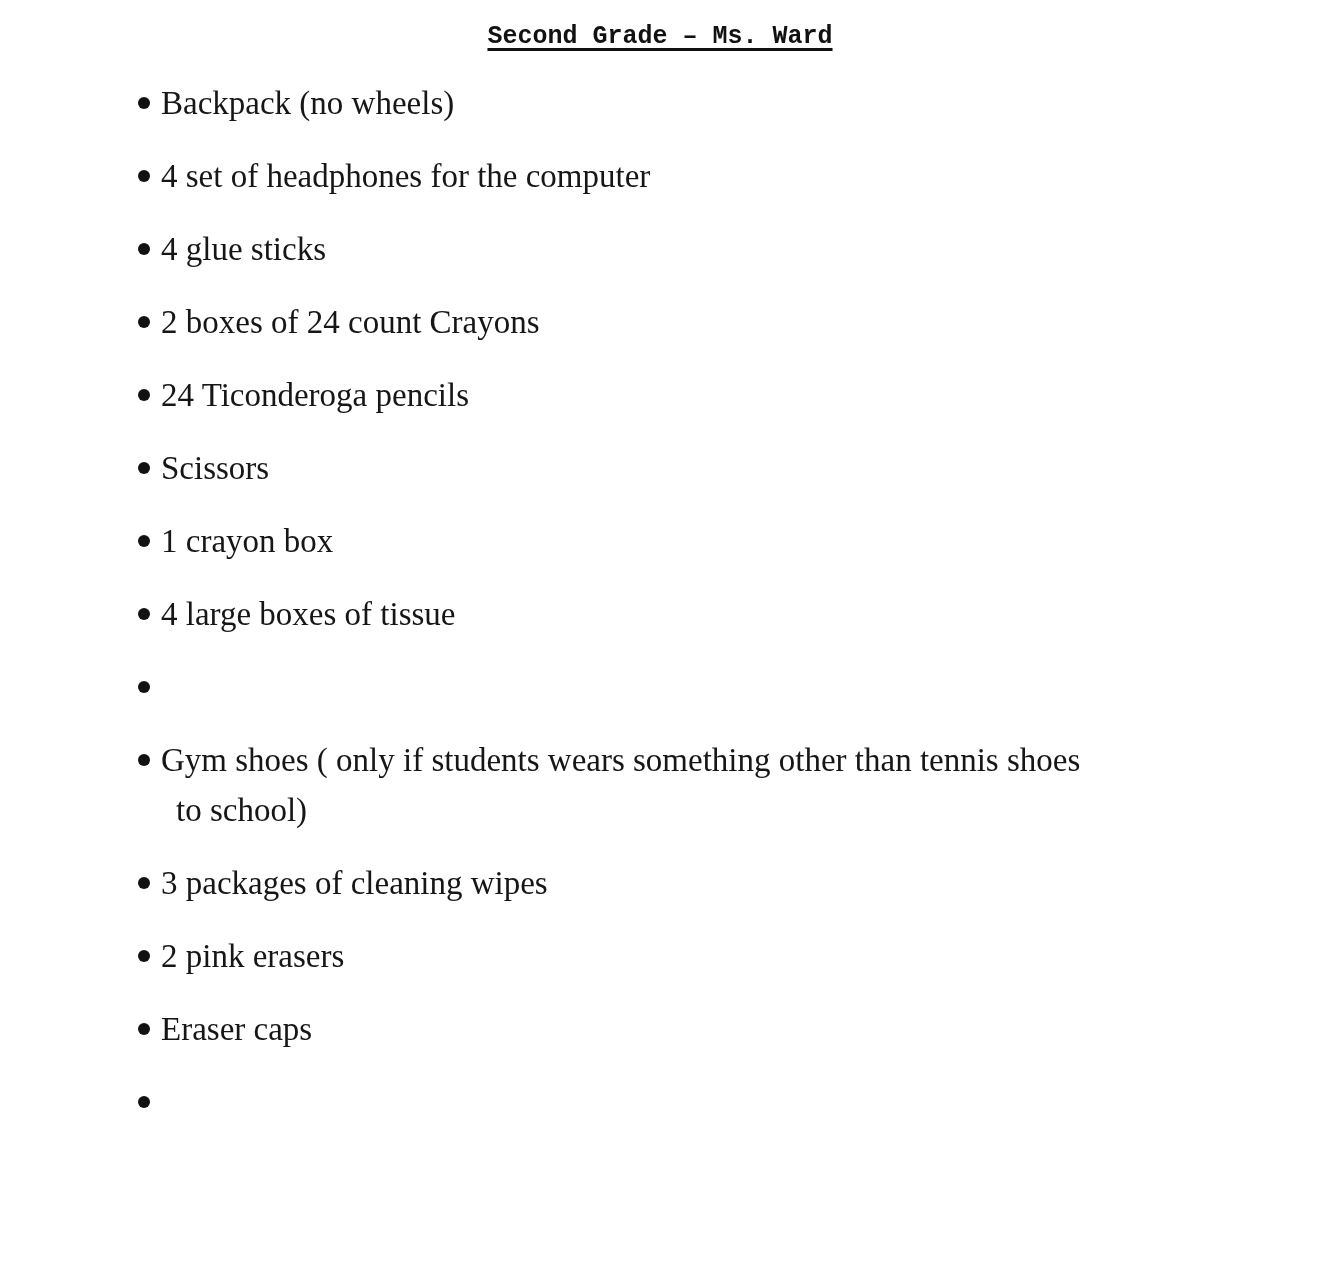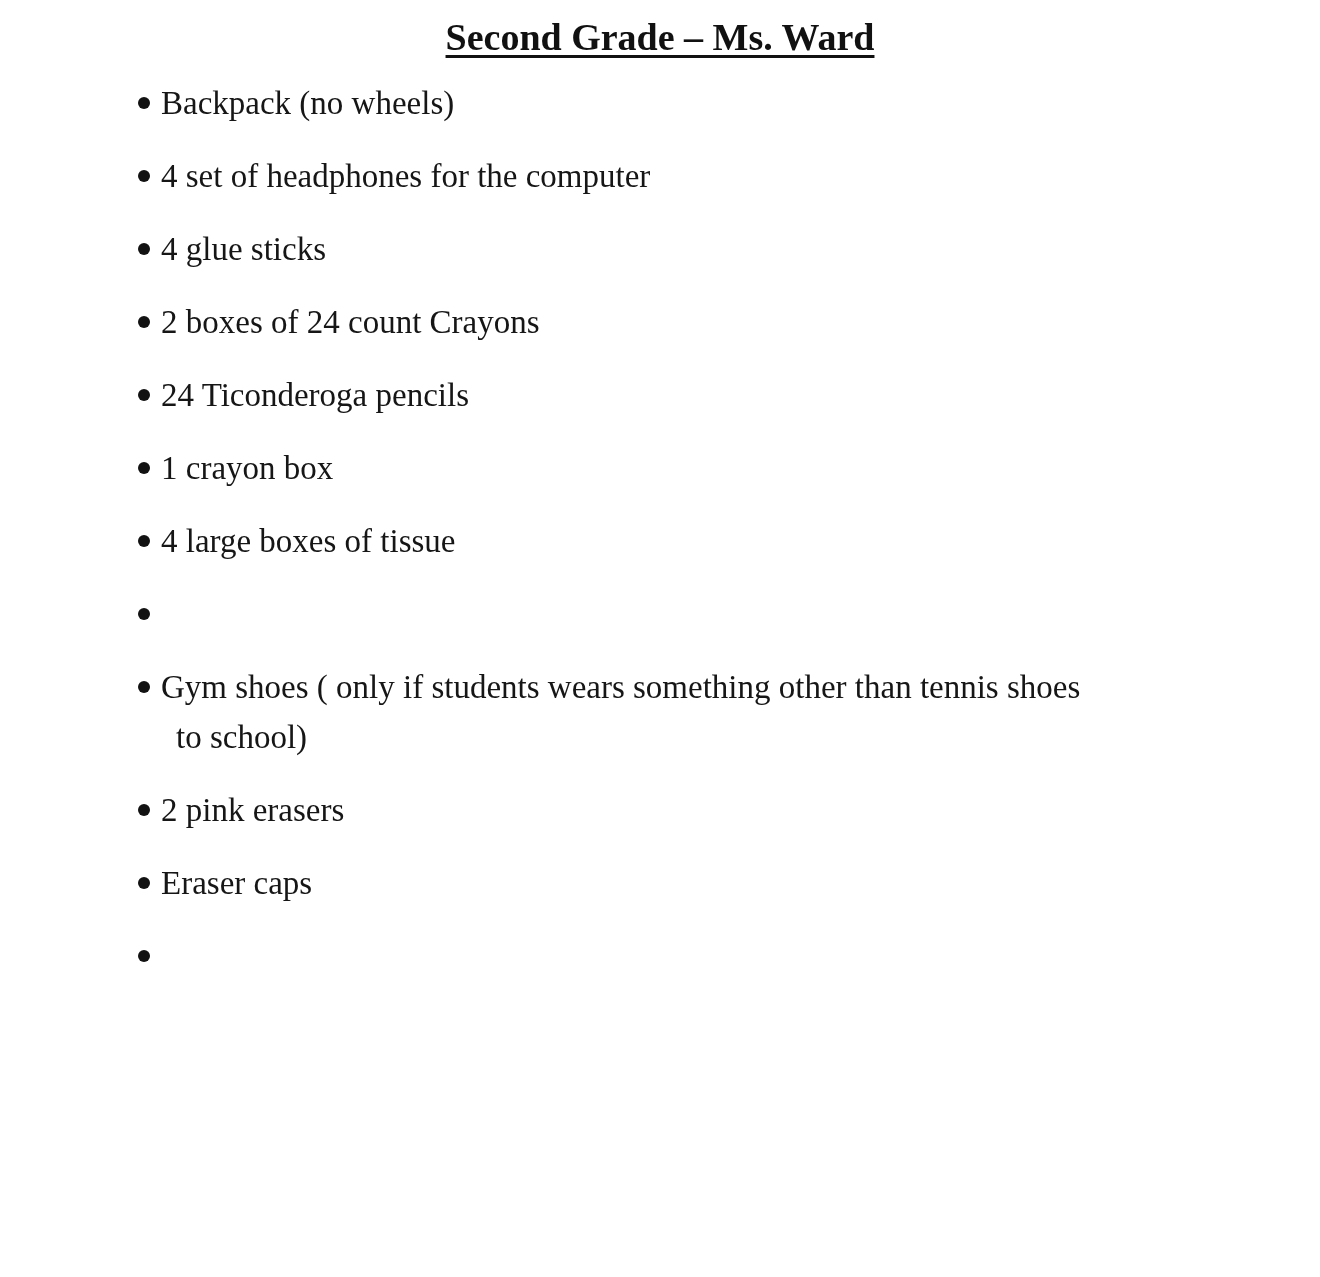--- a/index.html
+++ b/index.html
@@ -12,27 +12,28 @@
     width: 1320px;
     min-height: 1277px;
     background: #ffffff;
     font-family: "Liberation Serif", "DejaVu Serif", serif;
     color: #141414;
     overflow: hidden;
   }
   .doc-title {
     margin: 14px 0 0 0;
     text-align: center;
-    font-size: 38px;
+    font-size: 25px;
     line-height: 46px;
     font-weight: bold;
     text-decoration: underline;
     text-decoration-thickness: 3px;
     text-underline-offset: 5px;
     color: #111111;
+    font-family: Liberation Mono, monospace;
   }
   ul.supply-list {
     list-style: none;
     margin: 18px 0 0 16px;
     padding: 0 58px 0 100px;
   }
   li.item {
     position: relative;
     font-size: 33px;
     line-height: 50px;
@@ -58,22 +59,24 @@
 <body>
 
 <div class="page">
   <h1 class="doc-title">Second Grade – Ms. Ward</h1>
   <ul class="supply-list">
       <li class="item"><span class="bullet"></span><span>Backpack (no wheels)</span></li>
       <li class="item"><span class="bullet"></span><span>4 set of headphones for the computer</span></li>
       <li class="item"><span class="bullet"></span><span>4 glue sticks</span></li>
       <li class="item"><span class="bullet"></span><span>2 boxes of 24 count Crayons</span></li>
       <li class="item"><span class="bullet"></span><span>24 Ticonderoga pencils</span></li>
+      <li class="item"><span class="bullet"></span><span>Scissors</span></li>
       <li class="item"><span class="bullet"></span><span>1 crayon box</span></li>
       <li class="item"><span class="bullet"></span><span>4 large boxes of tissue</span></li>
       <li class="item"><span class="bullet"></span></li>
       <li class="item"><span class="bullet"></span><span>Gym shoes ( only if students wears something other than tennis shoes
 to school)</span></li>
+      <li class="item"><span class="bullet"></span><span>3 packages of cleaning wipes</span></li>
       <li class="item"><span class="bullet"></span><span>2 pink erasers</span></li>
       <li class="item"><span class="bullet"></span><span>Eraser caps</span></li>
       <li class="item"><span class="bullet"></span><span></span></li>
     </ul>
 </div>
 
 </body></html>

